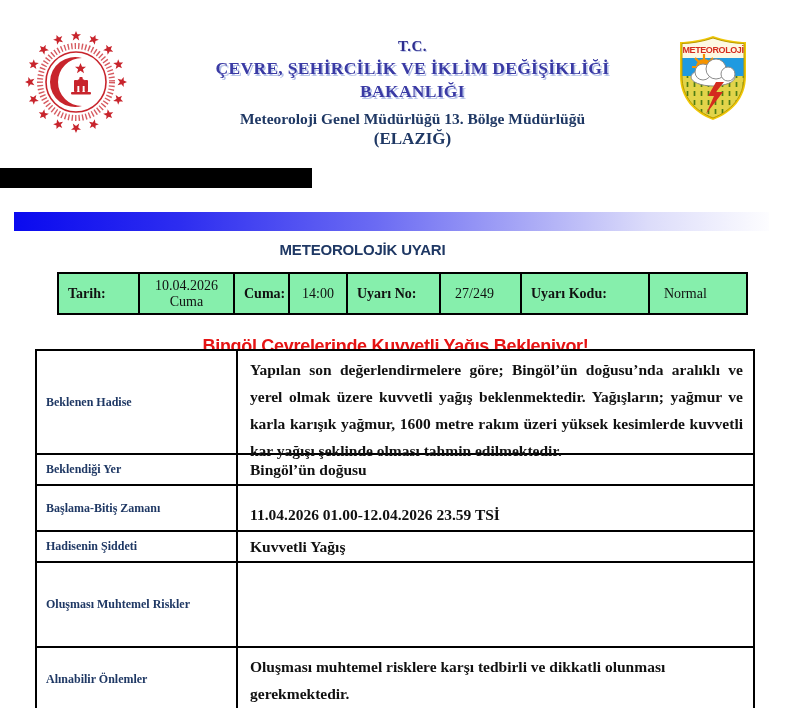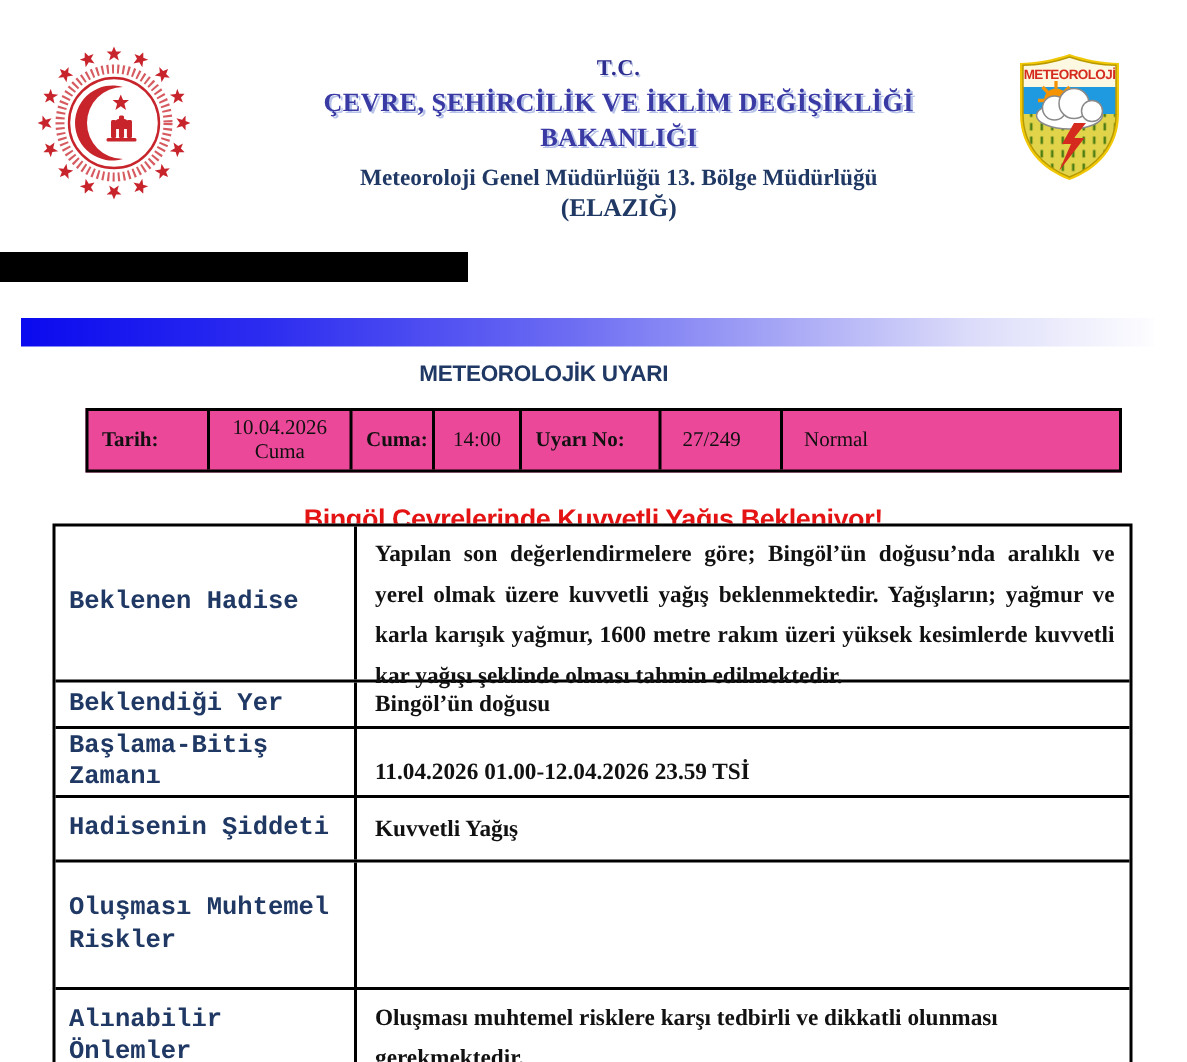--- a/index.html
+++ b/index.html
@@ -30,47 +30,47 @@
   .blue-bar  { position:absolute; top:212px; left:14px; width:755px; height:19px;
     background:linear-gradient(to right,#0a0aef 0%,#2d2df0 22%,#6b6bf3 48%,#a9a9f6 68%,#dcdcfa 84%,#fdfdff 100%); }
 
   
   .sec-title { position:absolute; top:241px; left:0; width:725px; text-align:center;
     font-family:"Liberation Sans","DejaVu Sans",sans-serif;
     font-size:15px; font-weight:bold; color:#1f3864; letter-spacing:-0.2px; }
 
   
   .info-table { position:absolute; top:272px; left:57px; width:691px; height:43px;
-    display:flex; border:2px solid #000; background:#ec4899; }
+    display:flex; border:2px solid #000; background:#86efac; }
   .info-cell { border-right:2px solid #000; display:flex; align-items:center;
     font-size:14px; color:#111; overflow:hidden; }
   .info-cell:last-child { border-right:none;border-radius:19px; }
   .info-label { font-weight:bold; padding-left:9px; }
   .info-val { padding-left:14px; }
   .info-val.center { justify-content:center; padding-left:0; text-align:center; line-height:1.12; }
   .w-tarih{width:81px;} .w-date{width:95px;} .w-saat{width:55px;} .w-time{width:58px;}
   .w-uyno{width:93px;} .w-noval{width:81px;} .w-kod{width:128px;} .w-kodval{flex:1;}
 
   
   .headline { position:absolute; top:318px; left:0; width:791px; text-align:center;
     font-family:"Liberation Sans","DejaVu Sans",sans-serif;
     font-size:18px; font-weight:bold; color:#e51414; letter-spacing:-0.3px;margin-top:18px; }
 
   
   .dtable { position:absolute; top:349px; left:35px; width:720px;
     border:2px solid #000; background:#fff; }
   .drow { display:flex; border-bottom:2px solid #000; }
   .drow:last-child { border-bottom:none; }
   .dlabel { width:201px; border-right:2px solid #000; display:flex; align-items:center;
-    padding:4px 6px 4px 9px; font-size:17px; font-weight:bold; color:#1f3864; line-height:1.25;font-family:Liberation Mono, monospace; }
+    padding:4px 6px 4px 9px; font-size:12px; font-weight:bold; color:#1f3864; line-height:1.25; }
   .dval { flex:1; padding:5px 10px 4px 12px; font-size:15.5px; font-weight:bold;
     color:#111; line-height:27px; }
   .dval.justify { text-align:justify; }
   .r1 { height:104px; } .r2 { height:31px; } .r3 { height:46px; }
-  .r4 { height:43px; } .r5 { height:85px; } .r6 { height:62px; }
+  .r4 { height:31px; } .r5 { height:85px; } .r6 { height:62px; }
   .r2 .dval, .r4 .dval { display:flex; align-items:center; line-height:1.2; }
   .r3 .dval { display:flex; align-items:flex-end; padding-bottom:5px; line-height:1.2; }
 </style>
 </head>
 <body>
 
 <div class="page">
 
   <svg class="emblem" viewBox="-54 -54 108 108">
     <defs>
@@ -167,20 +167,21 @@
 
   <div class="sec-title">METEOROLOJİK UYARI</div>
 
   <div class="info-table">
     <div class="info-cell info-label w-tarih">Tarih:</div>
     <div class="info-cell info-val center w-date">10.04.2026 Cuma</div>
     <div class="info-cell info-label w-saat">Cuma:</div>
     <div class="info-cell info-val center w-time">14:00</div>
     <div class="info-cell info-label w-uyno">Uyarı No:</div>
     <div class="info-cell info-val w-noval">27/249</div>
+    <div class="info-cell info-label w-kod">Uyarı Kodu:</div>
     <div class="info-cell info-val w-kodval">Normal</div>
   </div>
 
   <div class="headline">Bingöl Çevrelerinde Kuvvetli Yağış Bekleniyor!</div>
 
   <div class="dtable">
     <div class="drow r1">
       <div class="dlabel">Beklenen Hadise</div>
       <div class="dval justify">Yapılan son değerlendirmelere göre; Bingöl’ün doğusu’nda aralıklı ve yerel olmak üzere kuvvetli yağış beklenmektedir. Yağışların; yağmur ve karla karışık yağmur, 1600 metre rakım üzeri yüksek kesimlerde kuvvetli kar yağışı şeklinde olması tahmin edilmektedir.</div>
     </div>

